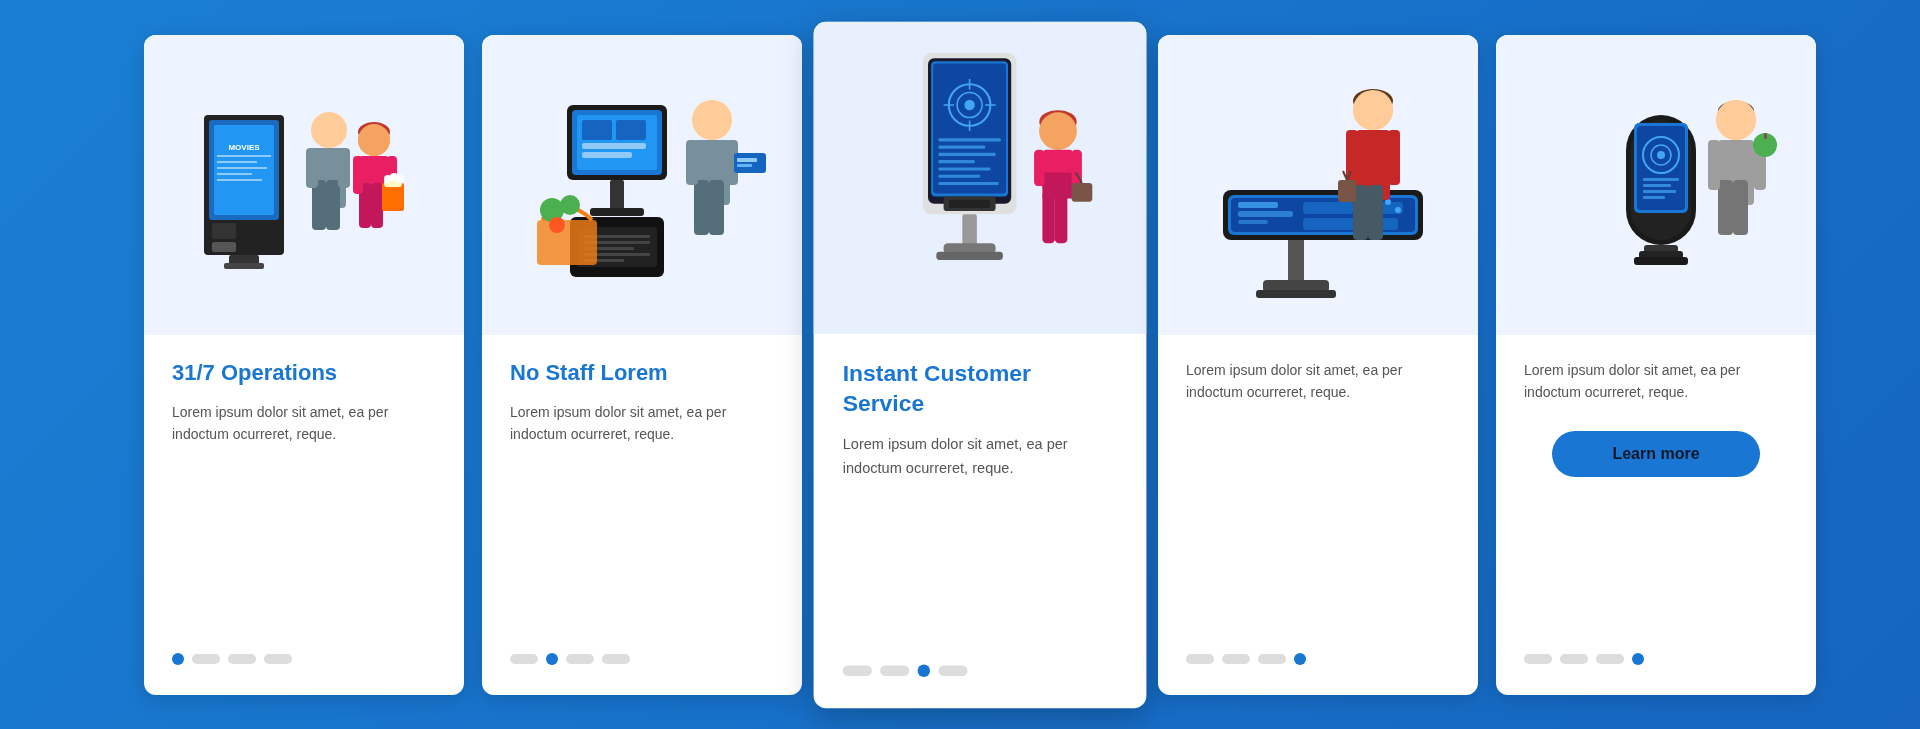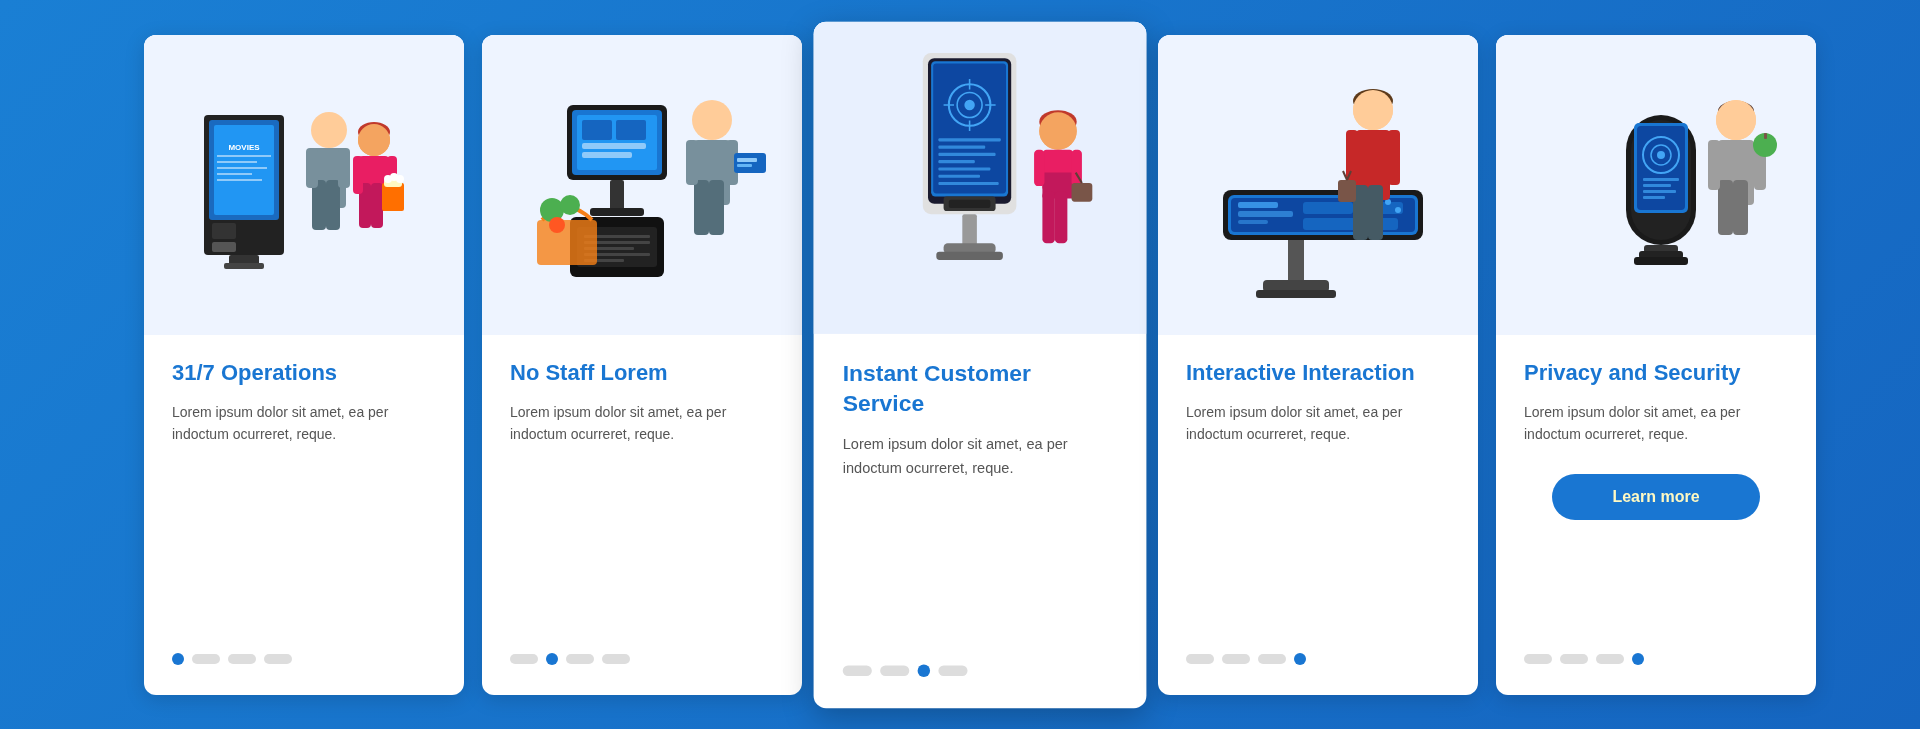--- a/index.html
+++ b/index.html
@@ -98,21 +98,21 @@
 
     .dot-pill {
       width: 28px;
       height: 10px;
       border-radius: 5px;
       background: #ddd;
     }
 
     .learn-more-btn {
       background: #1976d2;
-      color: #fef9c3;
+      color: #0f172a;
       border: none;
       border-radius: 25px;
       padding: 14px 50px;
       font-size: 16px;
       font-weight: 600;
       cursor: pointer;
       margin: 8px 28px 12px 28px;
       align-self: center;
       width: calc(100% - 56px);
       text-align: center;
@@ -346,21 +346,20 @@
         <rect x="188" y="95" width="12" height="55" rx="4" fill="#c62828"></rect>
 
         <rect x="230" y="95" width="12" height="55" rx="4" fill="#c62828"></rect>
 
         <rect x="180" y="145" width="18" height="22" rx="3" fill="#795548"></rect>
         <line x1="189" y1="145" x2="185" y2="136" stroke="#5d4037" stroke-width="2"></line>
         <line x1="189" y1="145" x2="193" y2="136" stroke="#5d4037" stroke-width="2"></line>
       </svg>
     </div>
     <div class="card-content">
-      <div class="card-title">Interactive Interaction</div>
       <div class="card-text">Lorem ipsum dolor sit amet, ea per indoctum ocurreret, reque.</div>
     </div>
     <div class="card-dots">
       <div class="dot-pill"></div>
       <div class="dot-pill"></div>
       <div class="dot-pill"></div>
       <div class="dot active"></div>
     </div>
   </div>
 
@@ -399,21 +398,20 @@
 
         <rect x="212" y="105" width="12" height="50" rx="4" fill="#9e9e9e"></rect>
 
         <rect x="258" y="105" width="12" height="50" rx="4" fill="#9e9e9e"></rect>
 
         <circle cx="269" cy="110" r="12" fill="#4caf50"></circle>
         <rect x="268" y="98" width="3" height="6" rx="1" fill="#795548"></rect>
       </svg>
     </div>
     <div class="card-content">
-      <div class="card-title">Privacy and Security</div>
       <div class="card-text">Lorem ipsum dolor sit amet, ea per indoctum ocurreret, reque.</div>
       <button class="learn-more-btn">Learn more</button>
     </div>
     <div class="card-dots">
       <div class="dot-pill"></div>
       <div class="dot-pill"></div>
       <div class="dot-pill"></div>
       <div class="dot active"></div>
     </div>
   </div>

